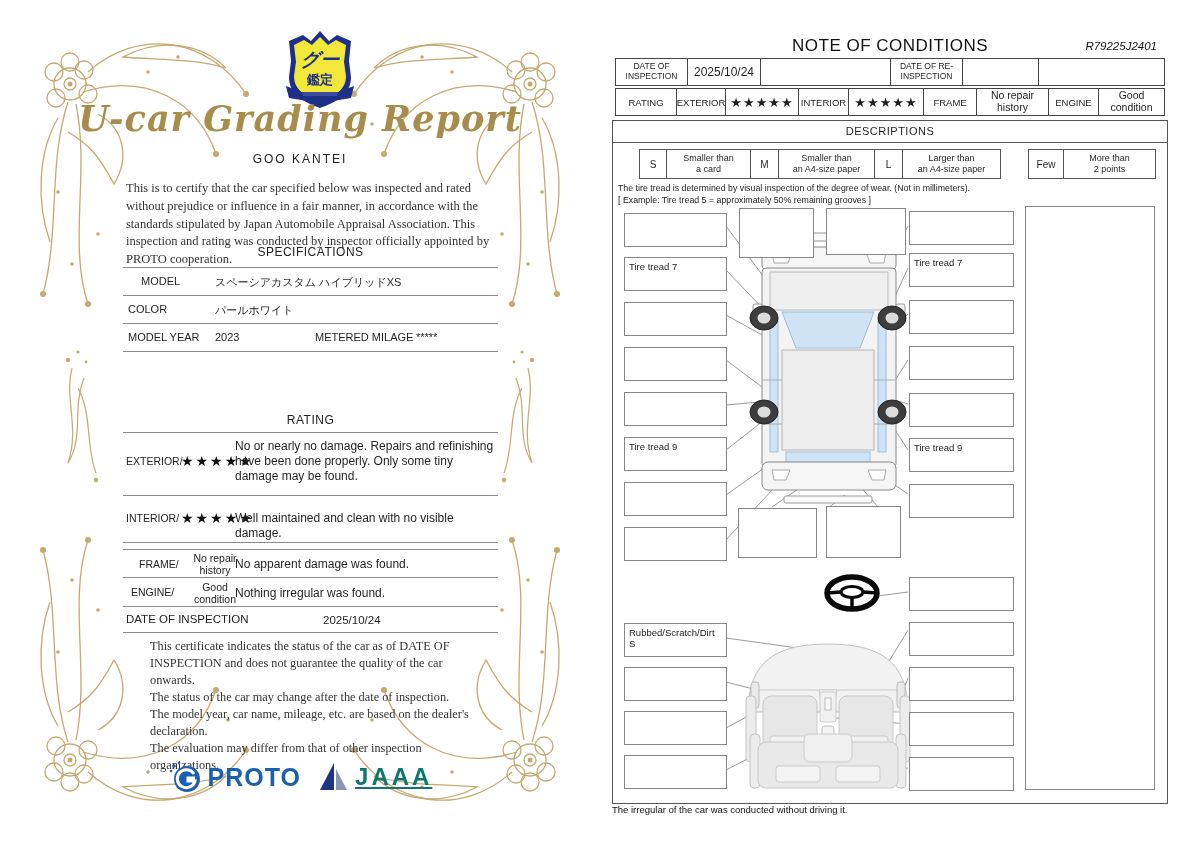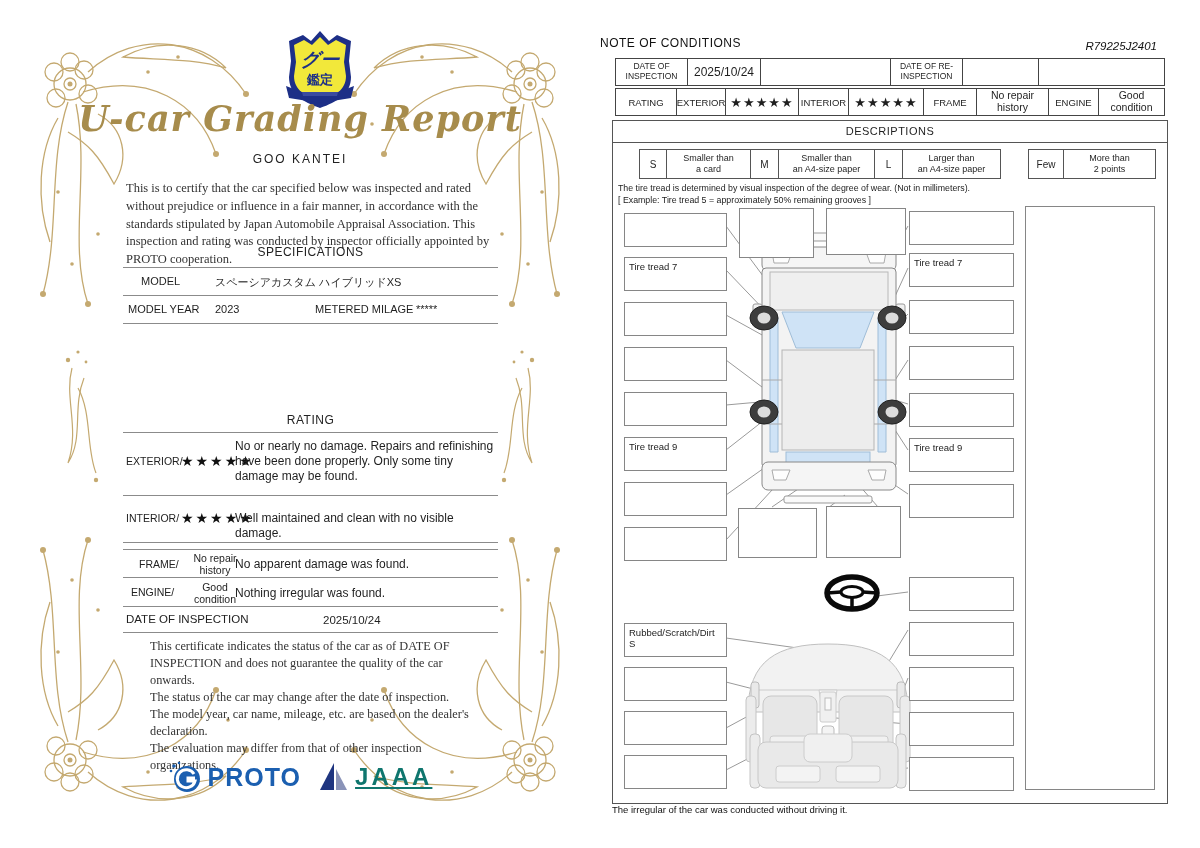--- a/index.html
+++ b/index.html
@@ -33,21 +33,21 @@
   .gap6{height:6px;}
   .b-top{border-top:1px solid #8b8b8b;}
   .disclaimer{position:absolute;left:150px;top:638px;width:340px;font-size:12.3px;line-height:1.38;color:#333;}
   .logos{position:absolute;left:0;top:760px;width:600px;display:flex;justify-content:center;
     align-items:center;gap:16px;}
   .proto{display:flex;align-items:center;gap:6px;}
   .proto-word{font-size:25px;font-weight:bold;color:#1b5fb0;letter-spacing:1px;}
   .jaaa{display:flex;align-items:center;gap:6px;}
   .jaaa-word{font-size:24px;font-weight:bold;color:#0f766e;letter-spacing:3px;text-decoration:underline;}
   
-  .noc-title{position:absolute;left:0;top:36px;width:580px;font-size:12px;
+  .noc-title{position:absolute;left:0;top:36px;width:580px;text-align:center;font-size:17px;
     letter-spacing:.5px;color:#111;}
   .report-no{position:absolute;right:43px;top:40px;font-size:11.5px;color:#111;font-style:italic;}
   .tbl{position:absolute;left:15px;display:flex;border:1px solid #444;background:#fff;}
   .tbl .cell{border-right:1px solid #444;box-sizing:border-box;display:flex;align-items:center;
     justify-content:center;text-align:center;height:26px;}
   .tbl .cell:last-child{border-right:none;}
   .f8{font-size:8.5px;line-height:1.15;} .f9{font-size:9.5px;} .f10{font-size:10.5px;line-height:1.1;}
   .f12{font-size:12px;} .fstar{font-size:13px;letter-spacing:1px;}
   .desc-box{position:absolute;left:12px;top:120px;width:554px;height:682px;border:1.5px solid #555;background:transparent;}
   .desc-head{height:21px;line-height:21px;text-align:center;font-size:11px;letter-spacing:.5px;
@@ -132,20 +132,24 @@
     <div class="cert-sub">GOO KANTEI</div>
     <div class="cert-intro serif">This is to certify that the car specified below was inspected and rated without prejudice or influence in a fair manner, in accordance with the standards stipulated by Japan Automobile Appraisal Association. This inspection and rating was conducted by inspector officially appointed by PROTO cooperation.</div>
 
     <div class="sec-head" style="top:245px">SPECIFICATIONS</div>
     <div class="spec-table">
       <div class="srow">
         <span style="left:18px">MODEL</span>
         <span style="left:92px">スペーシアカスタム ハイブリッドXS</span>
       </div>
       <div class="srow">
+        <span style="left:5px">COLOR</span>
+        <span style="left:92px">パールホワイト</span>
+      </div>
+      <div class="srow">
         <span style="left:5px">MODEL YEAR</span>
         <span style="left:92px">2023</span>
         <span style="left:192px">METERED MILAGE</span>
         <span style="left:293px">*****</span>
       </div>
     </div>
 
     <div class="sec-head" style="top:413px">RATING</div>
     <div class="rating-table">
       <div class="rrow" style="height:62px">

